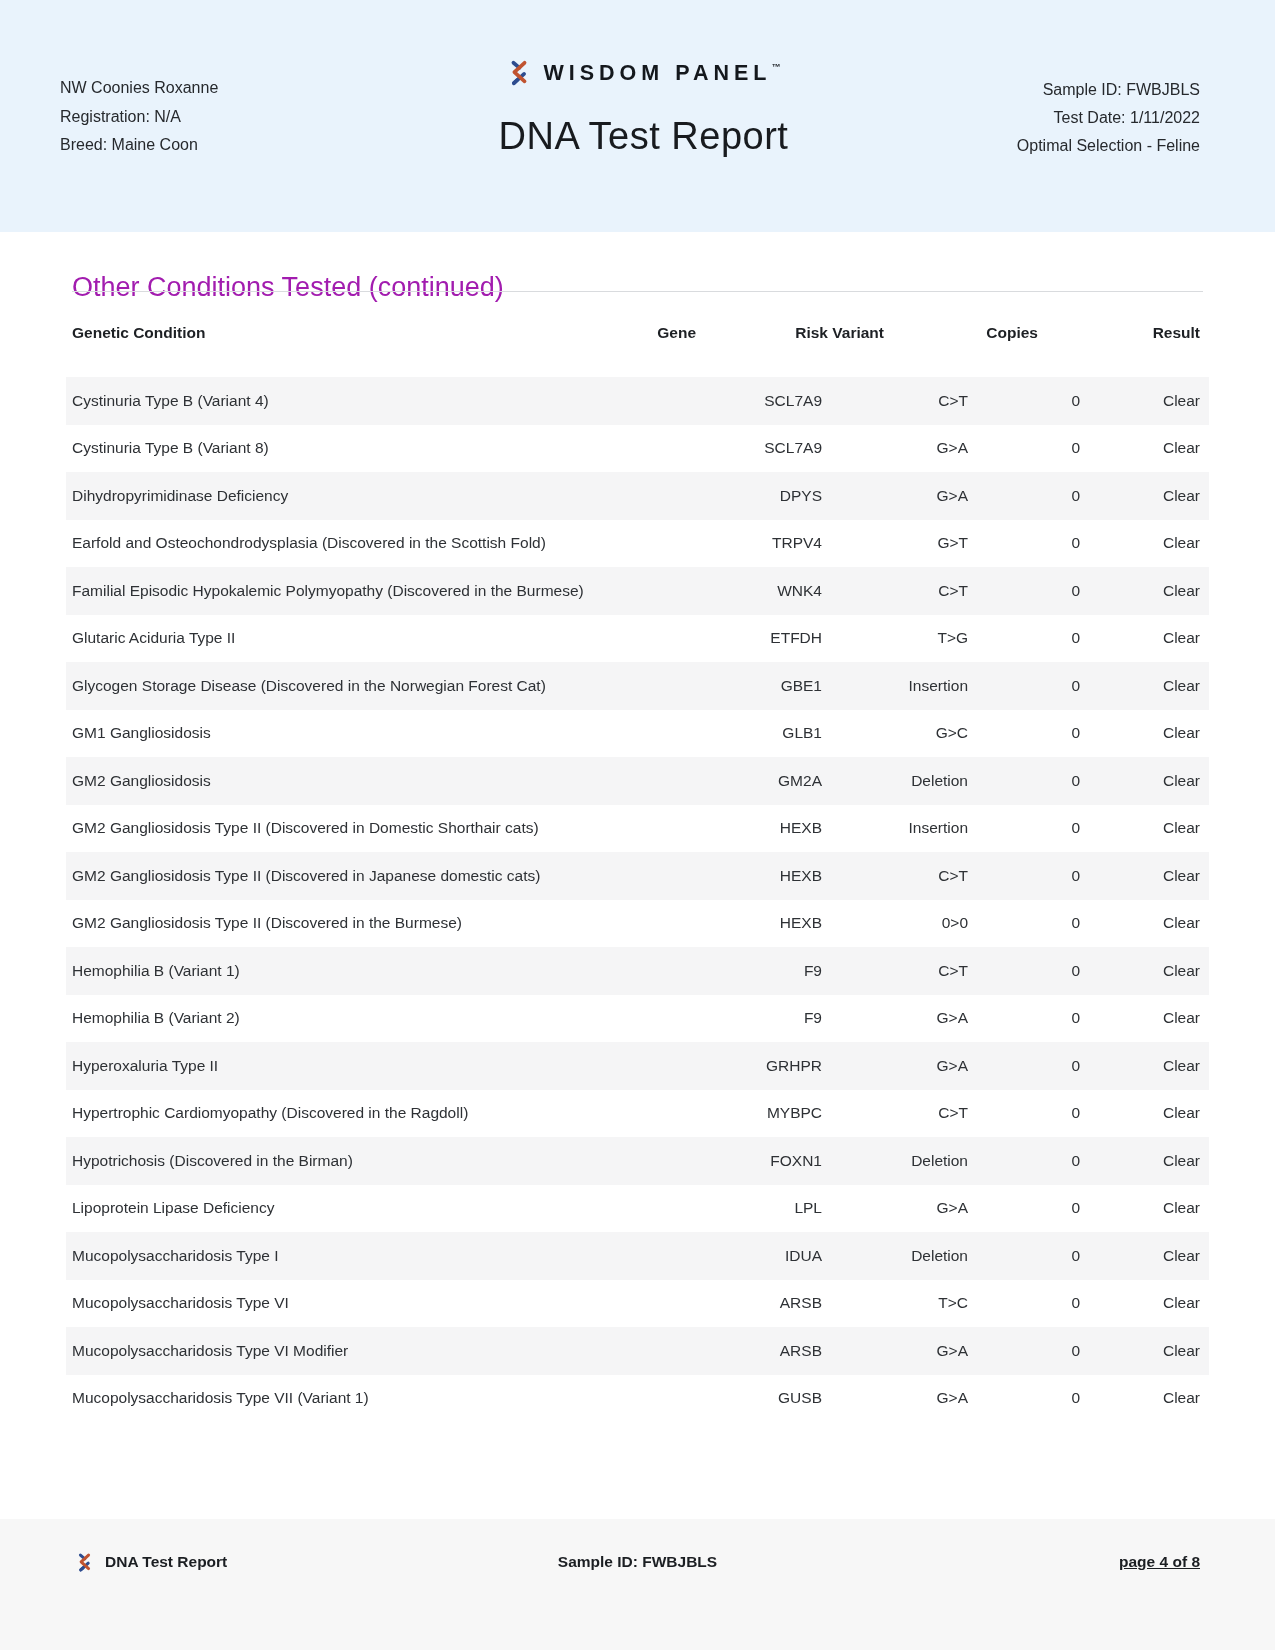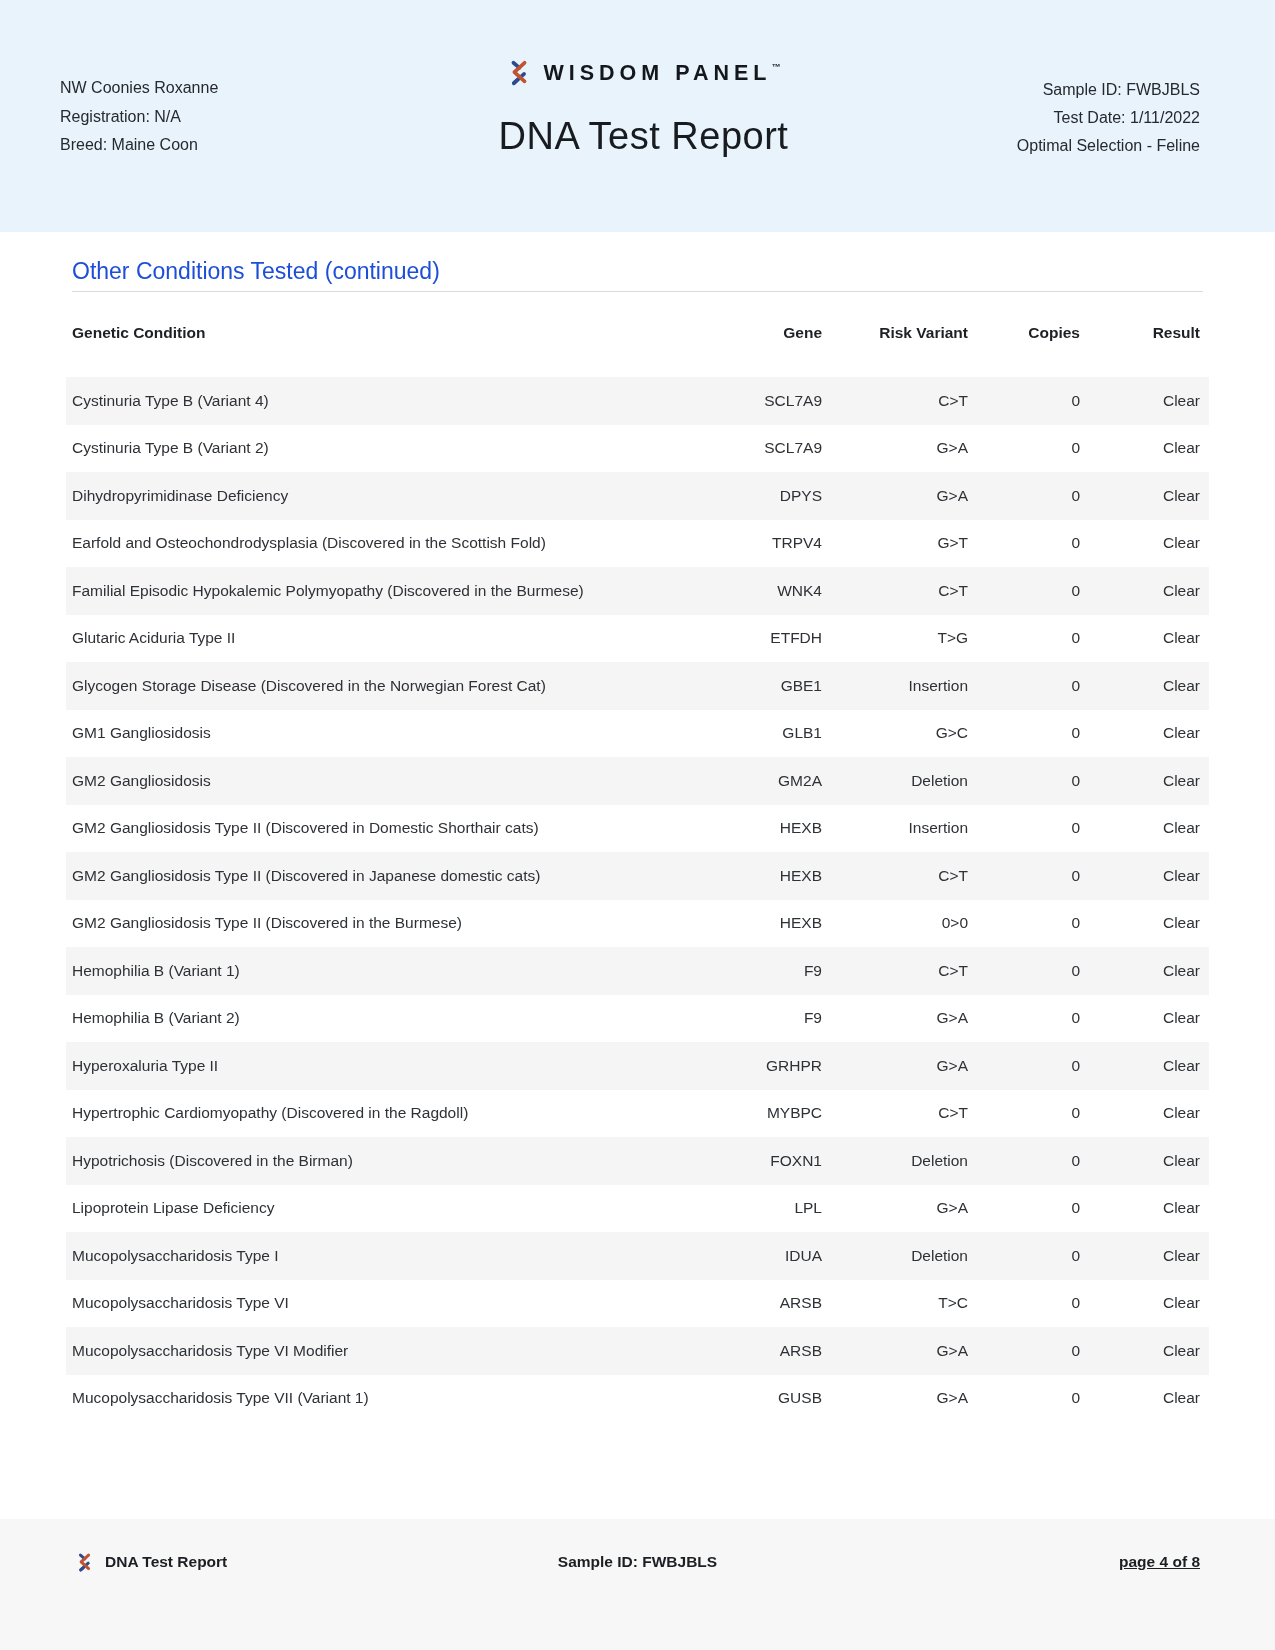--- a/index.html
+++ b/index.html
@@ -39,39 +39,39 @@
     margin-top:27px;
     font-size:38px; font-weight:normal; color:#181b1f; letter-spacing:0.5px;
   }
   .sample-info {
     position:absolute; right:75px; top:76px;
     text-align:right; font-size:16px; line-height:28px; color:#26292d;
   }
 
   
   .section-title {
-    position:absolute; left:72px; top:258px;
-    font-size:23px; font-weight:normal; color:#1d4ed8;
+    position:absolute; left:72px; top:272px;
+    font-size:27px; font-weight:normal; color:#a21caf;
   }
   .divider {
     position:absolute; left:72px; top:291px; width:1131px; height:1px;
     background:#d9dbde;
   }
 
   
   .table {
     position:absolute; left:66px; top:310px; width:1143px;
     font-size:15.5px;
   }
   .trow {
     display:grid;
     grid-template-columns:1fr 120px 146px 112px 120px;
     padding-left:6px; padding-right:9px;
   }
-  .thead { height:67px; }
+  .thead { height:67px;gap:42px; }
   .thead .cell { height:46px; font-weight:bold; color:#1d2024; }
   .tbody .trow { height:47.5px; }
   .tbody .trow.alt { background:#f5f5f6; }
   .cell {
     display:flex; align-items:center; justify-content:flex-end;
     color:#2e3135; white-space:nowrap;
   }
   .cell.c0 { justify-content:flex-start; }
 
   
@@ -139,21 +139,21 @@
     </div>
     <div class="tbody">
         <div class="trow alt">
           <div class="cell c0">Cystinuria Type B (Variant 4)</div>
           <div class="cell c1">SCL7A9</div>
           <div class="cell c2">C&gt;T</div>
           <div class="cell c3">0</div>
           <div class="cell c4">Clear</div>
         </div>
         <div class="trow">
-          <div class="cell c0">Cystinuria Type B (Variant 2)</div>
+          <div class="cell c0">Cystinuria Type B (Variant 8)</div>
           <div class="cell c1">SCL7A9</div>
           <div class="cell c2">G&gt;A</div>
           <div class="cell c3">0</div>
           <div class="cell c4">Clear</div>
         </div>
         <div class="trow alt">
           <div class="cell c0">Dihydropyrimidinase Deficiency</div>
           <div class="cell c1">DPYS</div>
           <div class="cell c2">G&gt;A</div>
           <div class="cell c3">0</div>

